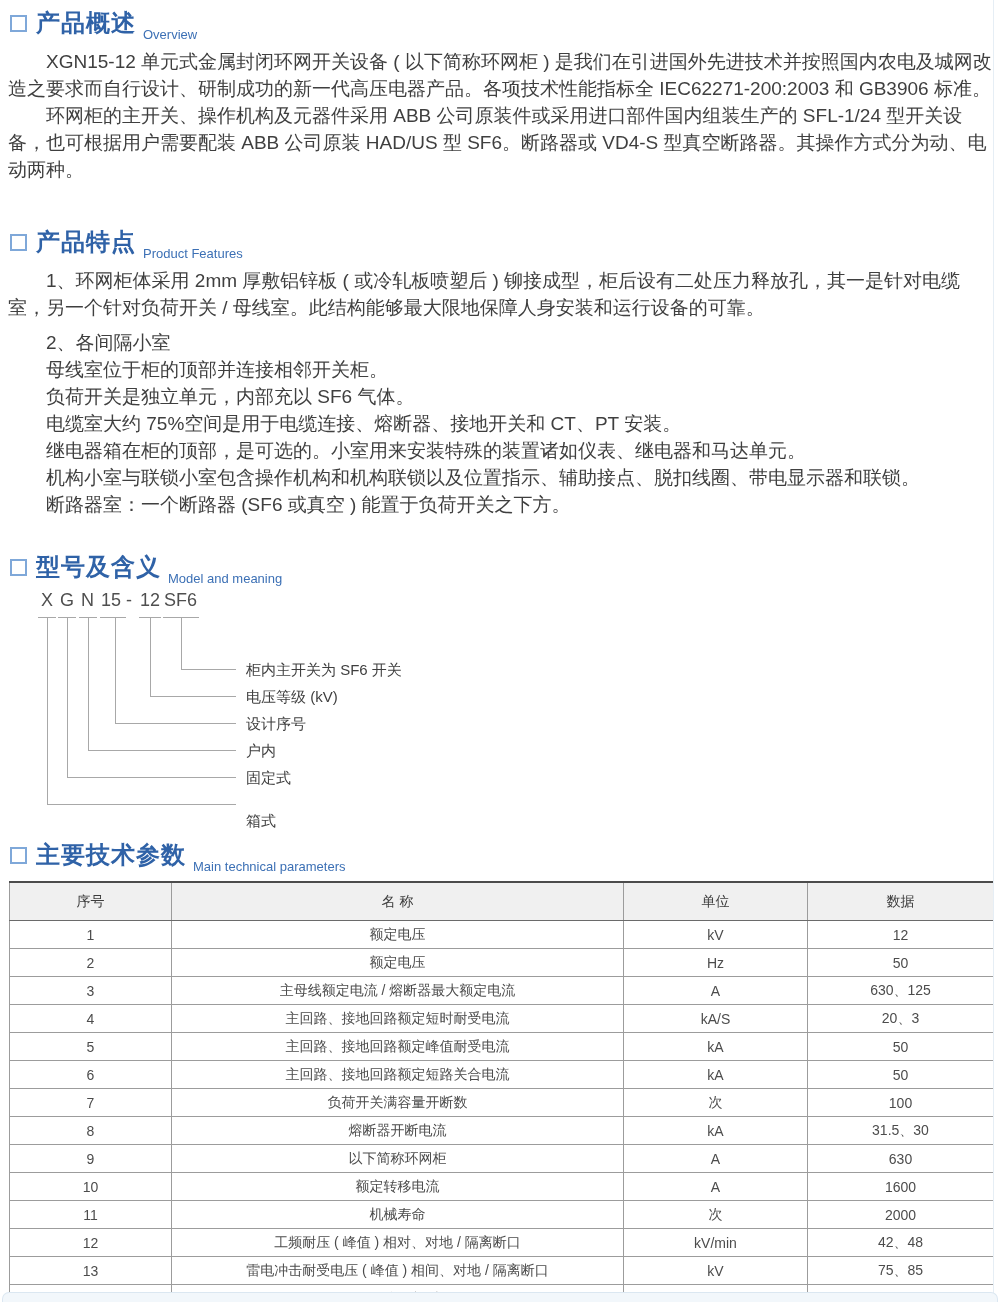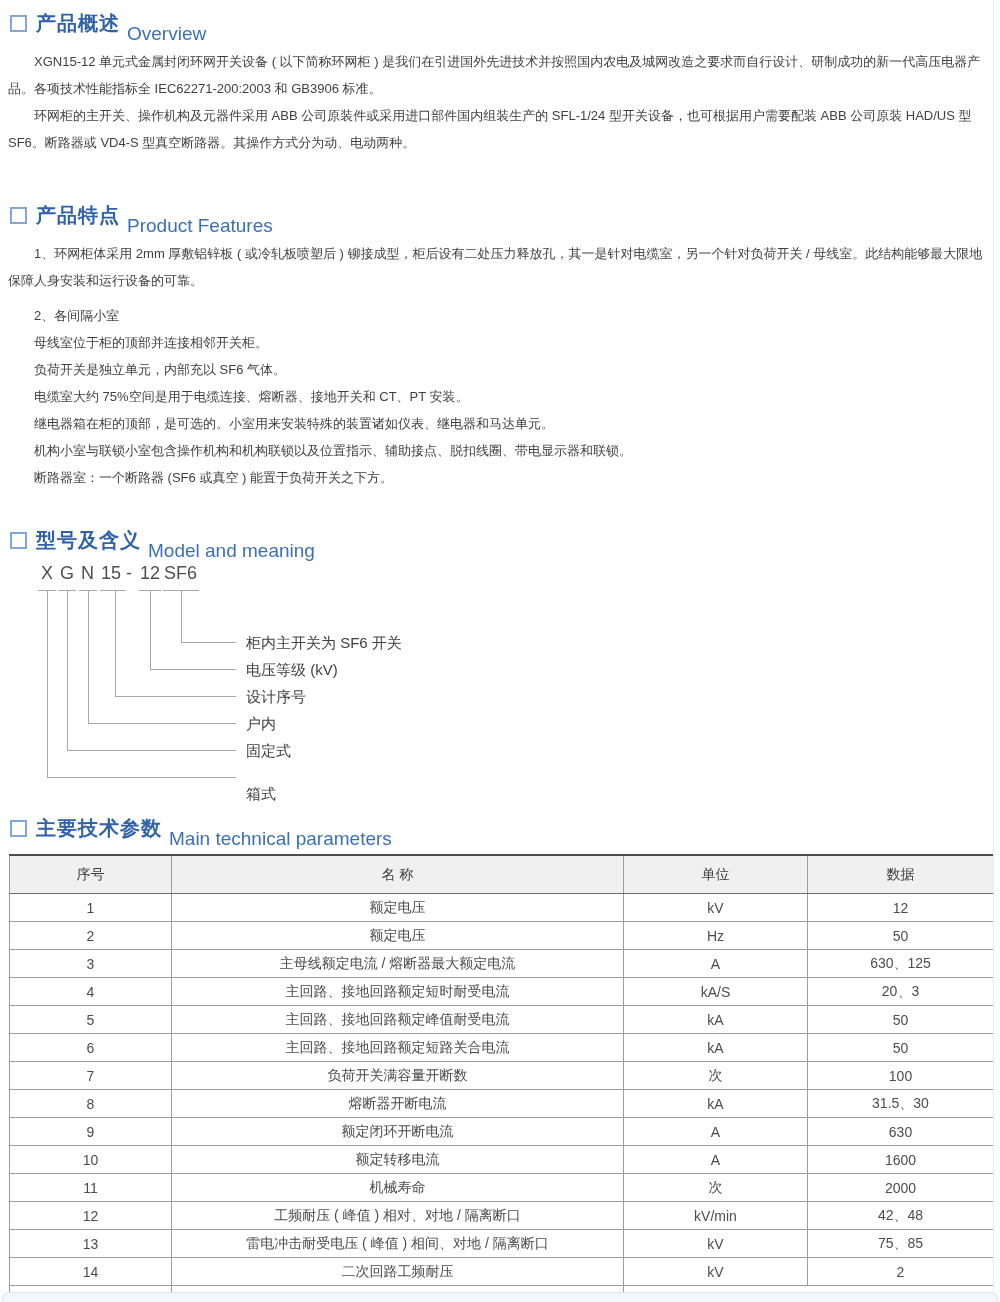--- a/index.html
+++ b/index.html
@@ -8,25 +8,25 @@
     background:#ffffff;
     font-family:"Liberation Sans","DejaVu Sans",sans-serif;
     -webkit-font-smoothing:antialiased;
   }
   .page{padding:10px 8px 0 8px;}
 
   
   .sec-head{display:flex;align-items:center;height:26px;}
   .sq{width:13px;height:13px;border:2px solid #7fa8d9;background:#ffffff;
       display:inline-block;margin:0 9px 0 2px;flex:0 0 auto;}
-  .zh{font-size:20px;font-weight:bold;color:#2f62a7;letter-spacing:1px;}
-  .en{font-size:19px;color:#3c70b5;margin-left:7px;padding-top:2px;margin-top:20px;}
-
-  
-  .para{margin:0;font-size:13px;line-height:27px;color:#3f3f3f;text-indent:2em;}
+  .zh{font-size:24px;font-weight:bold;color:#2f62a7;letter-spacing:1px;}
+  .en{font-size:13px;color:#3c70b5;margin-left:7px;padding-top:2px;margin-top:20px;}
+
+  
+  .para{margin:0;font-size:19px;line-height:27px;color:#3f3f3f;text-indent:2em;}
   #overview-paras{margin-top:12px;}
   #sec-features{margin-top:46px;}
   #feature-list{margin-top:12px;}
   #feature-list p:first-child{margin-bottom:8px;}
   #sec-model{margin-top:36px;}
   #sec-params{margin-top:22px;}
 
   
   #model-diagram{position:relative;height:232px;margin-top:8px;}
   .mseg{position:absolute;top:2px;font-size:18px;color:#4f4f4f;}
@@ -192,21 +192,21 @@
             <td>100</td>
           </tr>
           <tr>
             <td>8</td>
             <td>熔断器开断电流</td>
             <td>kA</td>
             <td>31.5、30</td>
           </tr>
           <tr>
             <td>9</td>
-            <td>额定闭环开断电流</td>
+            <td>以下简称环网柜</td>
             <td>A</td>
             <td>630</td>
           </tr>
           <tr>
             <td>10</td>
             <td>额定转移电流</td>
             <td>A</td>
             <td>1600</td>
           </tr>
           <tr>

